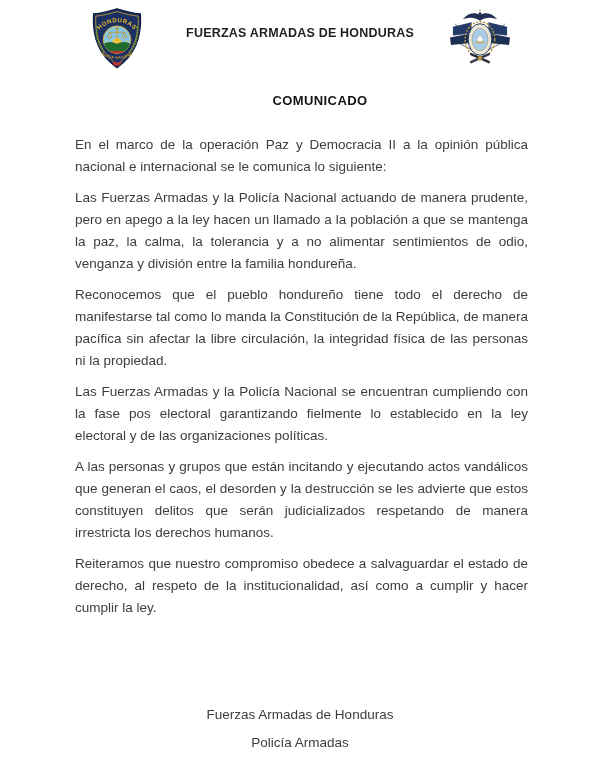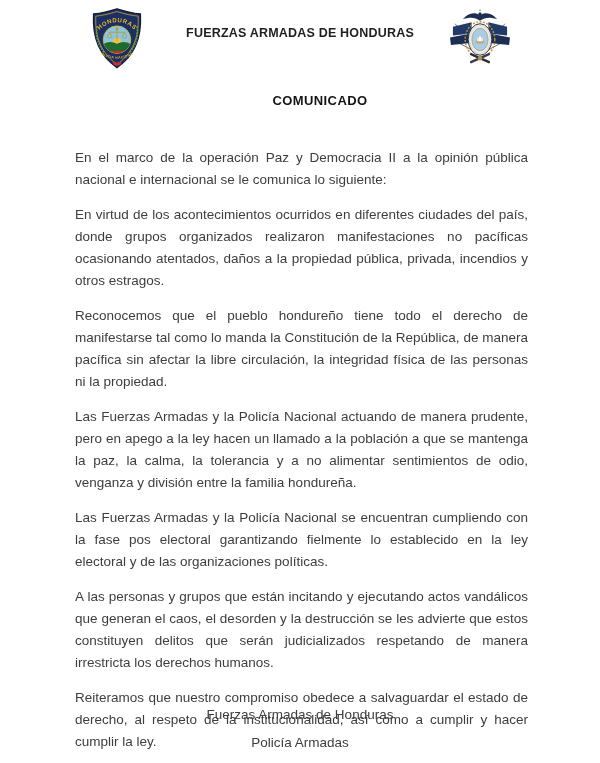--- a/index.html
+++ b/index.html
@@ -14,21 +14,21 @@
     font-weight:bold;font-size:12.5px;line-height:15.5px;color:#1f1f1f;letter-spacing:.2px;
   }
   .doc-title{
     position:absolute;top:93px;left:0;right:0;text-align:center;
     font-weight:bold;font-size:13px;color:#141414;letter-spacing:.4px;padding-left:40px;
   }
   .content{
     position:absolute;top:134px;left:75px;width:453px;
     font-size:13.5px;line-height:22px;color:#3d3d3d;text-align:justify;
   }
-  .content p{margin:13px 0 9px 0;}
+  .content p{margin:0 0 9px 0;}
   .signatures{
     position:absolute;top:701px;left:0;right:0;text-align:center;
     font-size:13.5px;line-height:28px;color:#3d3d3d;
   }
 </style>
 </head>
 <body>
 
 <div class="page">
 
@@ -126,23 +126,22 @@
     <g transform="rotate(-24 65 100)">
         <rect x="43" y="97.5" width="44" height="5" rx="2" fill="#3c3c50"></rect>
       </g>
     <circle cx="65" cy="100" r="4.5" fill="#b8923a"></circle>
   </svg>
 
   <div class="doc-title">COMUNICADO</div>
 
   <div class="content">
     <p>En el marco de la operación Paz y Democracia II a la opinión pública nacional e internacional se le comunica lo siguiente:</p>
-    <p>En virtud de los acontecimientos ocurridos en diferentes ciudades del país, donde grupos organizados realizaron manifestaciones no pacíficas ocasionando atentados, daños a la propiedad pública, privada, incendios y otros estragos.</p>
+    <p>Las Fuerzas Armadas y la Policía Nacional actuando de manera prudente, pero en apego a la ley hacen un llamado a la población a que se mantenga la paz, la calma, la tolerancia y a no alimentar sentimientos de odio, venganza y división entre la familia hondureña.</p>
     <p>Reconocemos que el pueblo hondureño tiene todo el derecho de manifestarse tal como lo manda la Constitución de la República, de manera pacífica sin afectar la libre circulación, la integridad física de las personas ni la propiedad.</p>
-    <p>Las Fuerzas Armadas y la Policía Nacional actuando de manera prudente, pero en apego a la ley hacen un llamado a la población a que se mantenga la paz, la calma, la tolerancia y a no alimentar sentimientos de odio, venganza y división entre la familia hondureña.</p>
     <p>Las Fuerzas Armadas y la Policía Nacional se encuentran cumpliendo con la fase pos electoral garantizando fielmente lo establecido en la ley electoral y de las organizaciones políticas.</p>
     <p>A las personas y grupos que están incitando y ejecutando actos vandálicos que generan el caos, el desorden y la destrucción se les advierte que estos constituyen delitos que serán judicializados respetando de manera irrestricta los derechos humanos.</p>
     <p>Reiteramos que nuestro compromiso obedece a salvaguardar el estado de derecho, al respeto de la institucionalidad, así como a cumplir y hacer cumplir la ley.</p>
   </div>
 
   <div class="signatures">
     <div>Fuerzas Armadas de Honduras</div>
     <div>Policía Armadas</div>
   </div>
 

